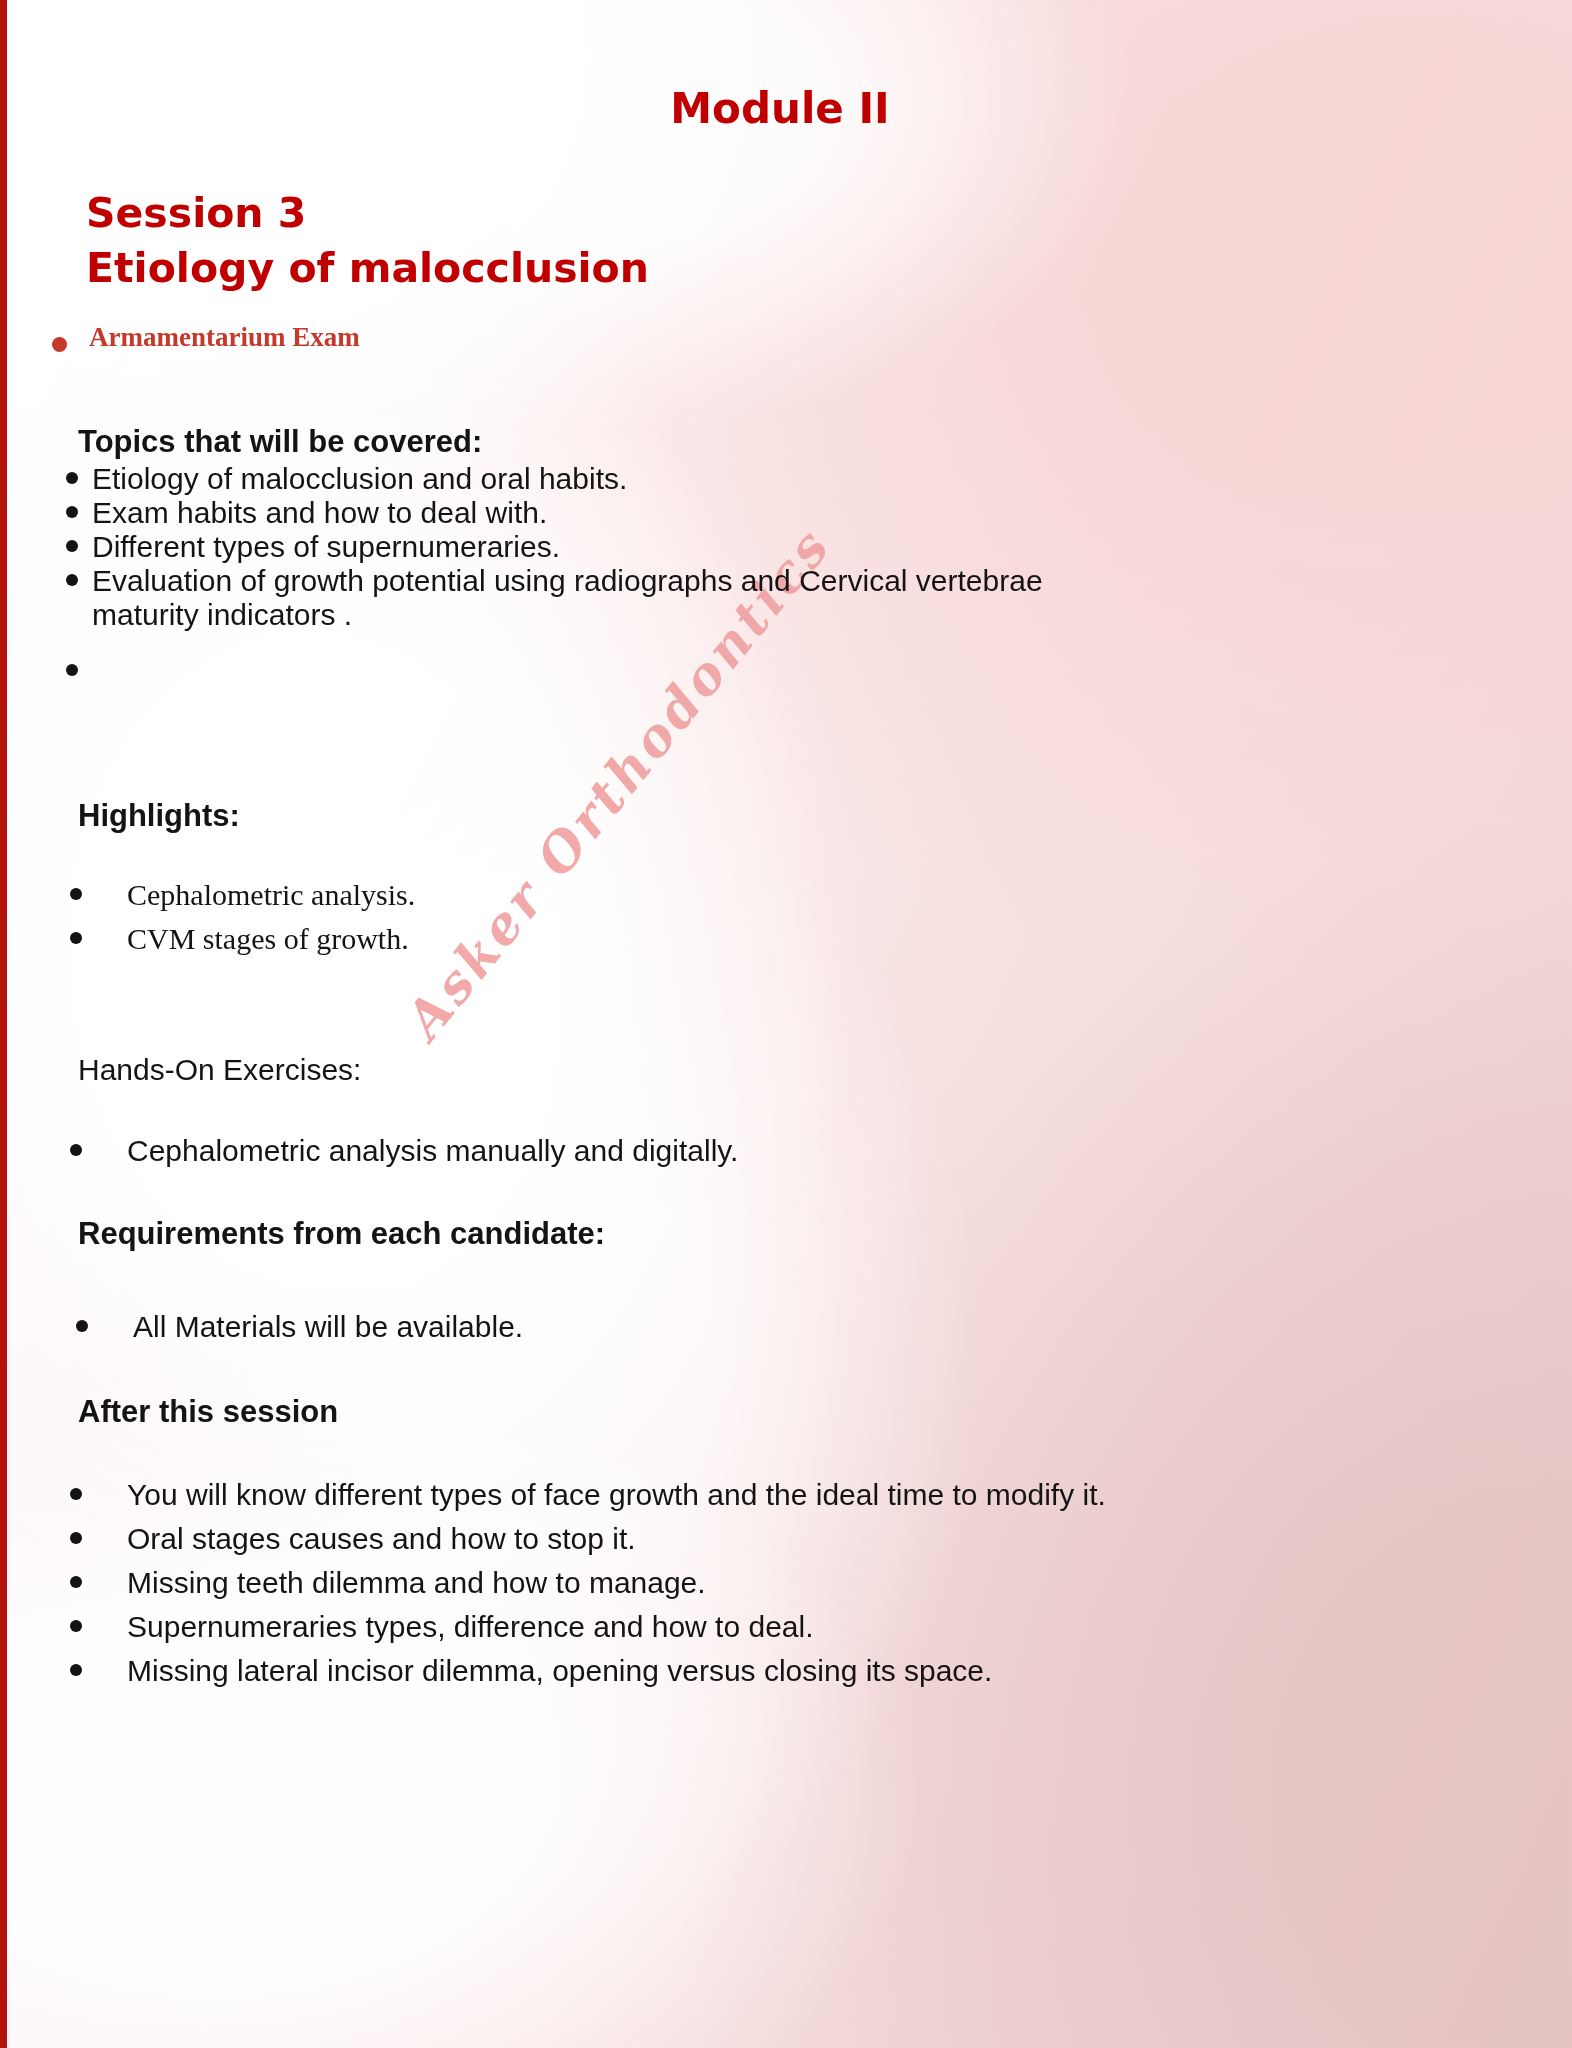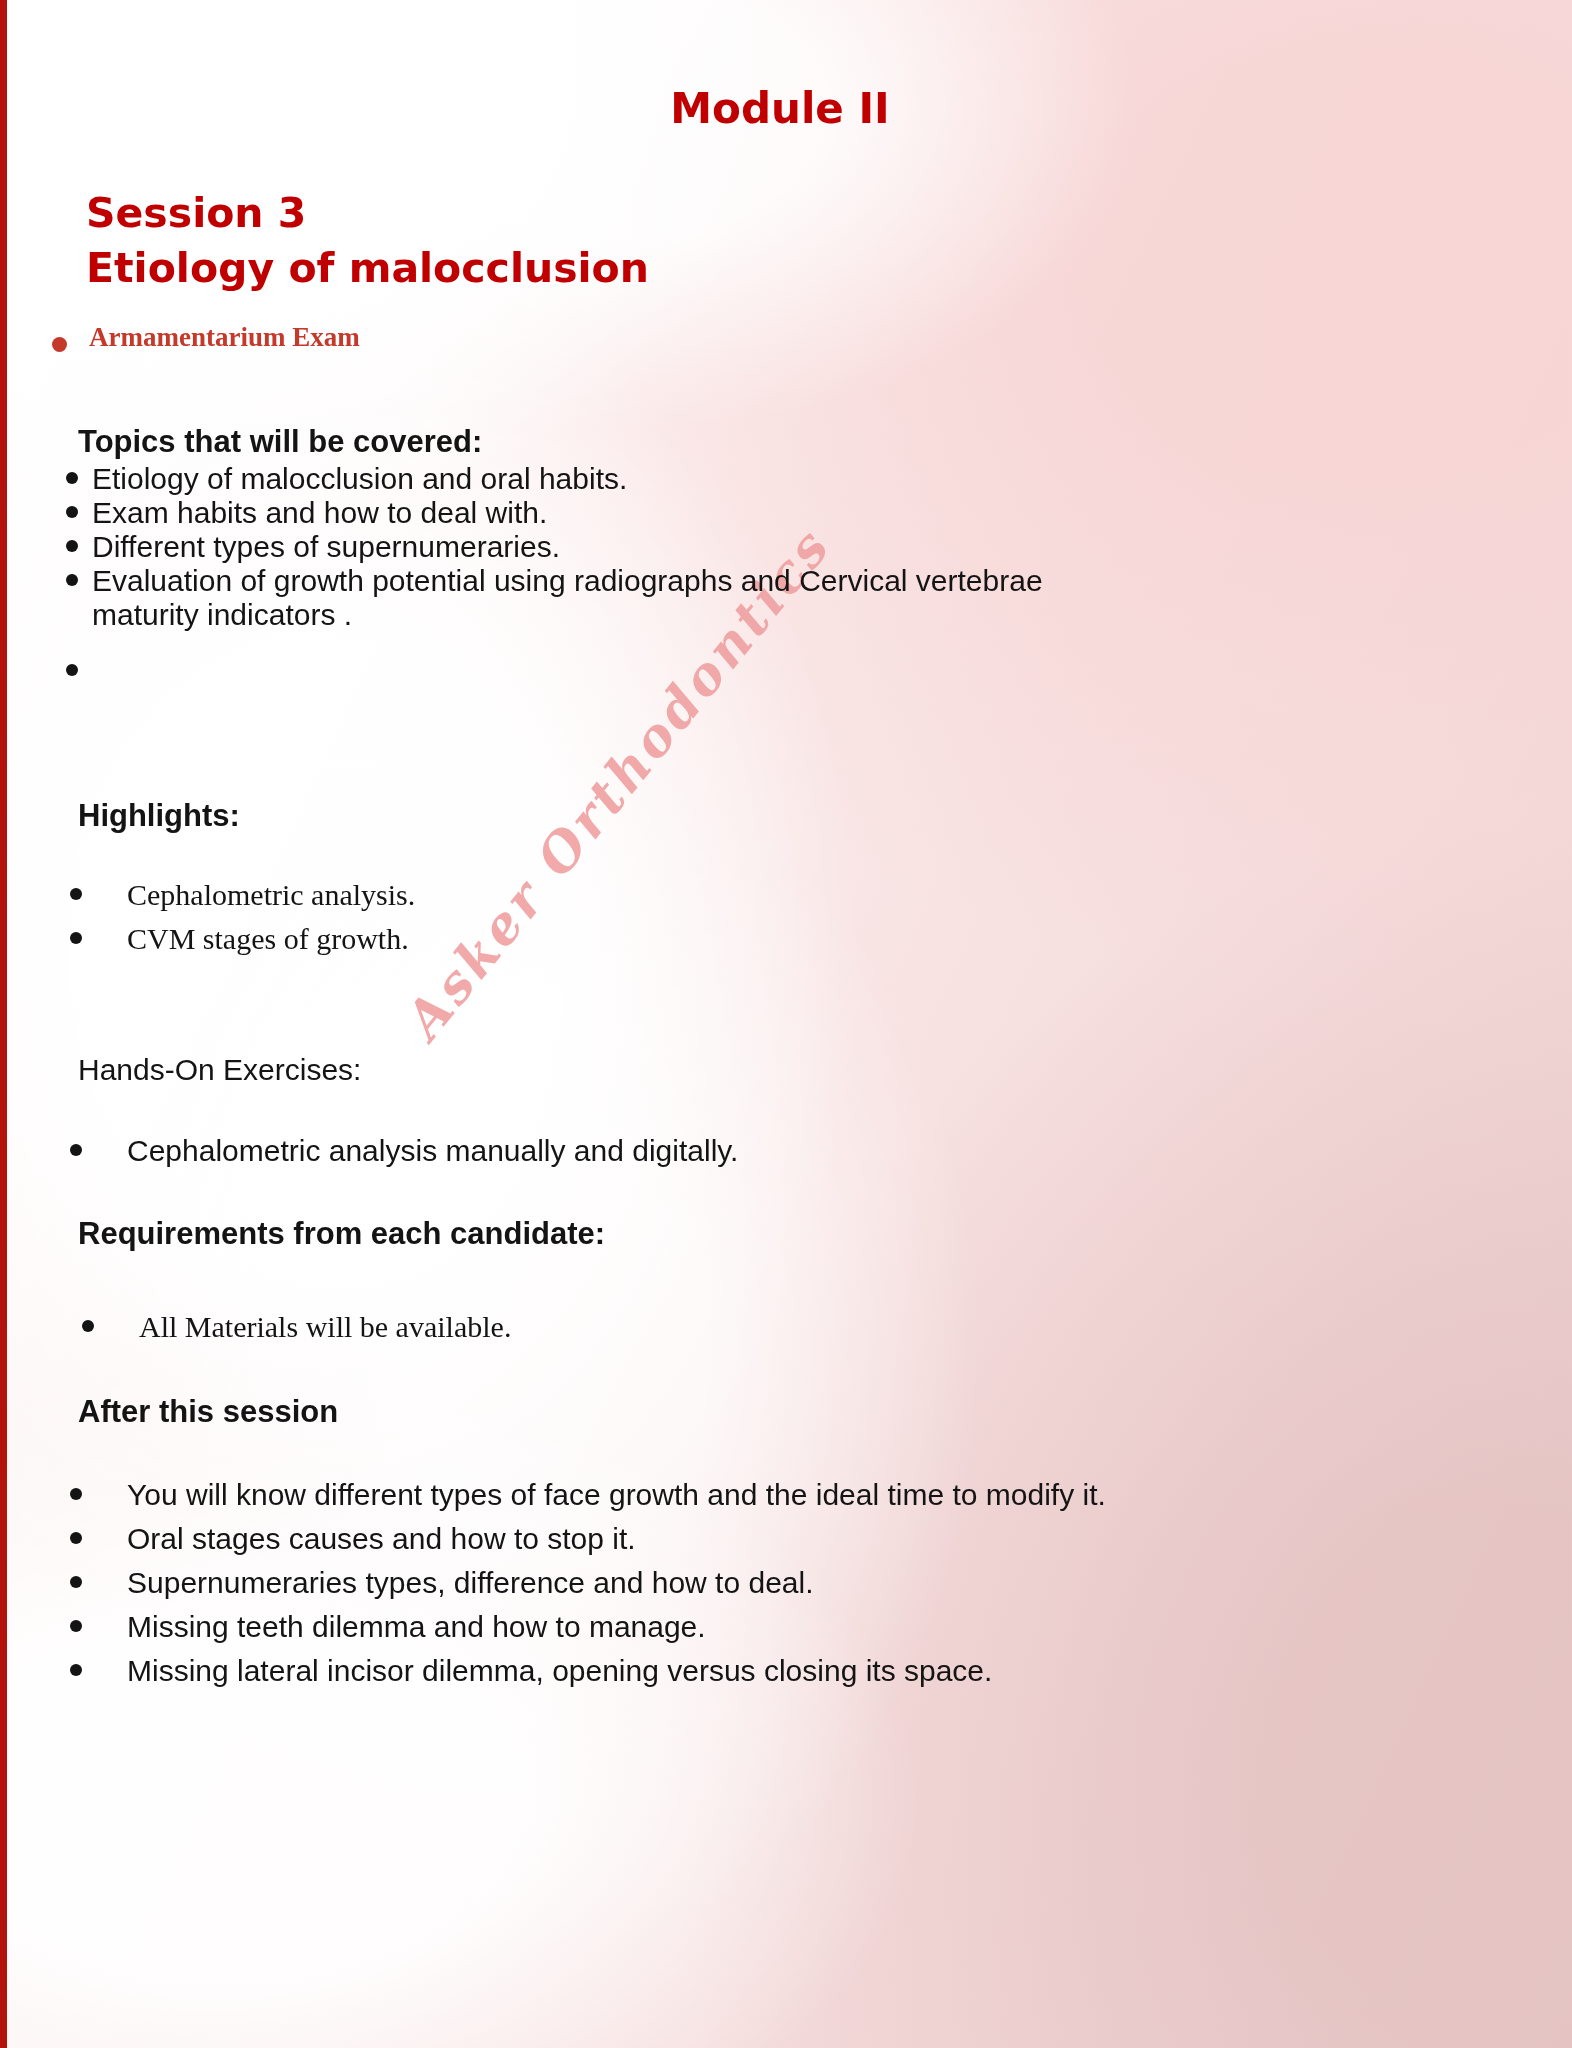--- a/index.html
+++ b/index.html
@@ -91,21 +91,21 @@
     background:var(--text-black);
   }
 
   ul.tight{left:66px;top:462px;width:1014px;}
   ul.tight li{padding-left:26px;margin-bottom:0;}
 
   ul.loose li{padding-left:57px;margin-bottom:10px;}
 
   ul.highlights{left:70px;top:878px;width:1100px;font-family:Liberation Serif, serif;}
   ul.handson{left:70px;top:1134px;width:1100px;}
-  ul.requirements{left:82px;top:1310px;width:1100px;font-family:Liberation Serif, serif;}
+  ul.requirements{left:76px;top:1310px;width:1100px;}
   ul.after{left:70px;top:1478px;width:1160px;}
 
   .h-topics{top:424px;}
   .h-highlights{top:798px;}
   .h-handson{top:1052px;}
   .h-requirements{top:1216px;}
   .h-after{top:1394px;}
 
   li.gap-before{margin-top:22px;}
 </style>
@@ -152,18 +152,18 @@
 
   <div class="sec-heading h-requirements">Requirements from each candidate:</div>
   <ul class="doc-list loose requirements">
     <li><span class="dot"></span><span>All Materials will be available.</span></li>
   </ul>
 
   <div class="sec-heading h-after">After this session</div>
   <ul class="doc-list loose after">
     <li><span class="dot"></span><span>You will know different types of face growth and the ideal time to modify it.</span></li>
     <li><span class="dot"></span><span>Oral stages causes and how to stop it.</span></li>
+    <li><span class="dot"></span><span>Missing teeth dilemma and how to manage.</span></li>
     <li><span class="dot"></span><span>Supernumeraries types, difference and how to deal.</span></li>
-    <li><span class="dot"></span><span>Missing teeth dilemma and how to manage.</span></li>
     <li><span class="dot"></span><span>Missing lateral incisor dilemma, opening versus closing its space.</span></li>
   </ul>
 
 </div>
 
 </body></html>

